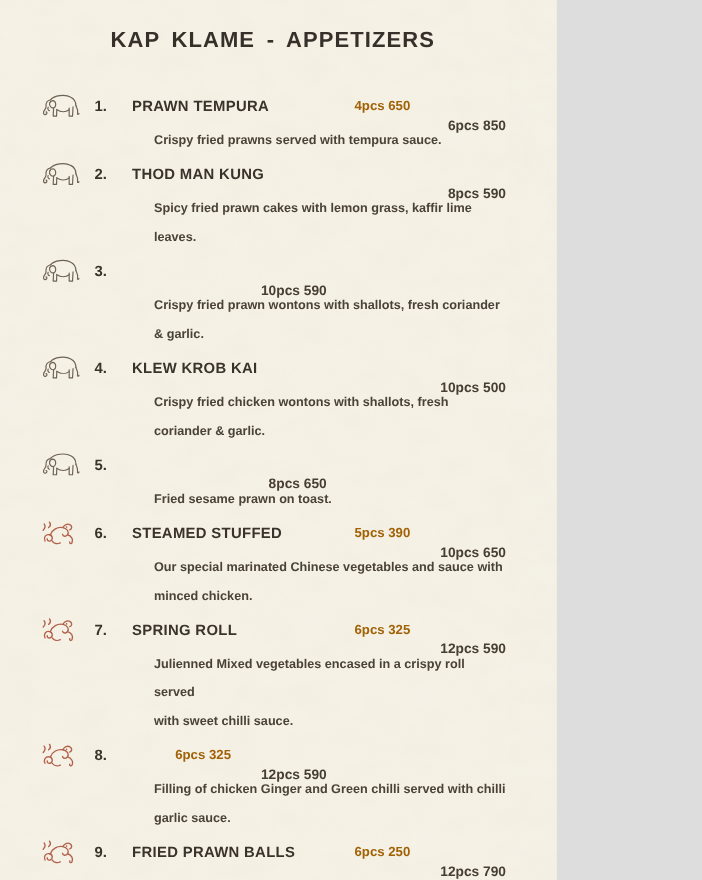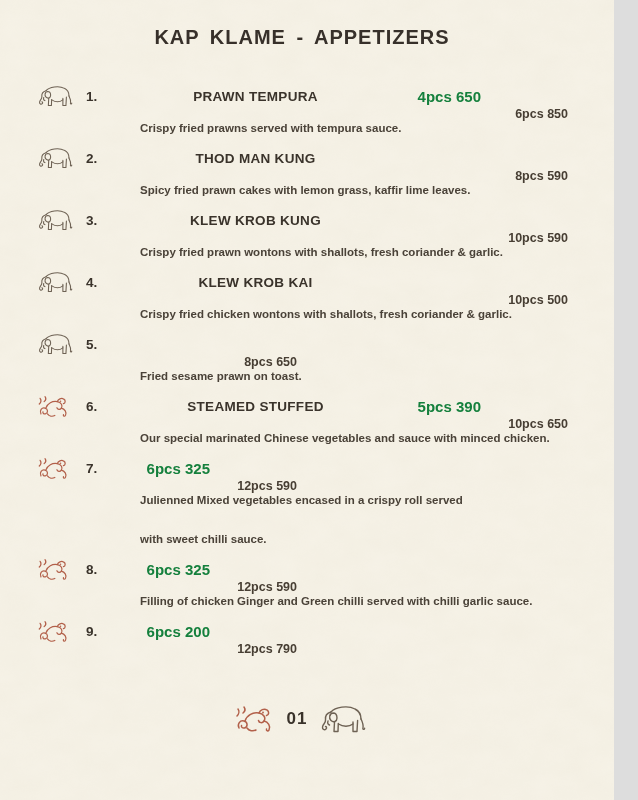--- a/index.html
+++ b/index.html
@@ -1,35 +1,35 @@
 <!DOCTYPE html>
 <html><head>
 <meta charset="utf-8">
 <style>
   html,body{margin:0;padding:0;background:#ddd;}
   .page{
-    position:relative;width:614px;height:800px;overflow:hidden;
+    position:relative;width:506px;height:800px;overflow:hidden;
     font-family:"Liberation Sans",sans-serif;background:#f5f1e6;
   }
   .texture{position:absolute;left:0;top:0;z-index:0;display:block;}
   .content{position:relative;z-index:1;padding:26px 46px 0 36px;}
   .title{
     margin:0 0 34px 0;text-align:center;
     font-size:20px;font-weight:bold;letter-spacing:1px;word-spacing:4px;
     color:#37302a;
   }
   .item{margin-bottom:4px;}
   .item-row{display:flex;align-items:center;height:26px;}
   .icon-cell{flex:0 0 50px;width:50px;display:flex;align-items:center;}
   .num{flex:0 0 34px;font-size:13.5px;font-weight:bold;color:#3a332b;}
   .name{
     flex:1;display:flex;align-items:center;gap:9px;
-    font-size:13.5px;font-weight:bold;letter-spacing:.3px;color:#3a332b;justify-content:center;
-  }
-  .p1{flex:0 0 90px;text-align:right;font-size:15px;font-weight:bold;color:#15803d;}
+    font-size:13.5px;font-weight:bold;letter-spacing:.3px;color:#3a332b;
+  }
+  .p1{flex:0 0 90px;text-align:right;font-size:12px;font-weight:bold;color:#a16207;}
   .p2{flex:0 0 87px;text-align:right;font-size:12.5px;font-weight:bold;color:#473e33;margin-top:35px;}
   .desc{
     margin:6px 0 0 104px;max-width:420px;
     font-size:11.5px;font-weight:bold;line-height:26px;color:#4a4238;
   }
   .footer{margin-top:58px;display:flex;align-items:center;justify-content:center;gap:10px;}
   .page-num{font-size:17px;font-weight:bold;letter-spacing:1px;color:#39322a;}
   .chilli-wrap{display:inline-flex;align-items:center;}
   svg.icon{display:block;}
 </style>
@@ -119,23 +119,20 @@
     </div>
 
     <div class="item">
       <div class="item-row">
         <span class="icon-cell">
             <svg class="icon" width="40" height="26">
               <use href="#sym-elephant"></use>
             </svg>
           </span>
         <span class="num">3.</span>
-        <span class="name">
-            <span>KLEW KROB KUNG</span>
-          </span>
         <span class="p1"></span>
         <span class="p2">10pcs 590</span>
       </div>
       <div class="desc">Crispy fried prawn wontons with shallots, fresh coriander &amp; garlic.</div>
     </div>
 
     <div class="item">
       <div class="item-row">
         <span class="icon-cell">
             <svg class="icon" width="40" height="26">
@@ -184,25 +181,28 @@
     </div>
 
     <div class="item">
       <div class="item-row">
         <span class="icon-cell">
             <svg class="icon" width="36" height="25">
               <use href="#sym-lion"></use>
             </svg>
           </span>
         <span class="num">7.</span>
+        <span class="name">
+            <span>SPRING ROLL</span>
+          </span>
         <span class="p1">6pcs 325</span>
         <span class="p2">12pcs 590</span>
       </div>
       <div class="desc">Julienned Mixed vegetables encased in a crispy roll served</div>
-      <div class="desc" style="margin-top:13px">with sweet chilli sauce.</div>
+      <div class="desc" style="margin-top:0">with sweet chilli sauce.</div>
     </div>
 
     <div class="item">
       <div class="item-row">
         <span class="icon-cell">
             <svg class="icon" width="36" height="25">
               <use href="#sym-lion"></use>
             </svg>
           </span>
         <span class="num">8.</span>
@@ -213,21 +213,24 @@
     </div>
 
     <div class="item">
       <div class="item-row">
         <span class="icon-cell">
             <svg class="icon" width="36" height="25">
               <use href="#sym-lion"></use>
             </svg>
           </span>
         <span class="num">9.</span>
-        <span class="p1">6pcs 200</span>
+        <span class="name">
+            <span>FRIED PRAWN BALLS</span>
+          </span>
+        <span class="p1">6pcs 250</span>
         <span class="p2">12pcs 790</span>
       </div>
     </div>
 
     <div class="footer">
       <span>
           <svg class="icon" width="44" height="30">
             <use href="#sym-lion"></use>
           </svg>
         </span>

